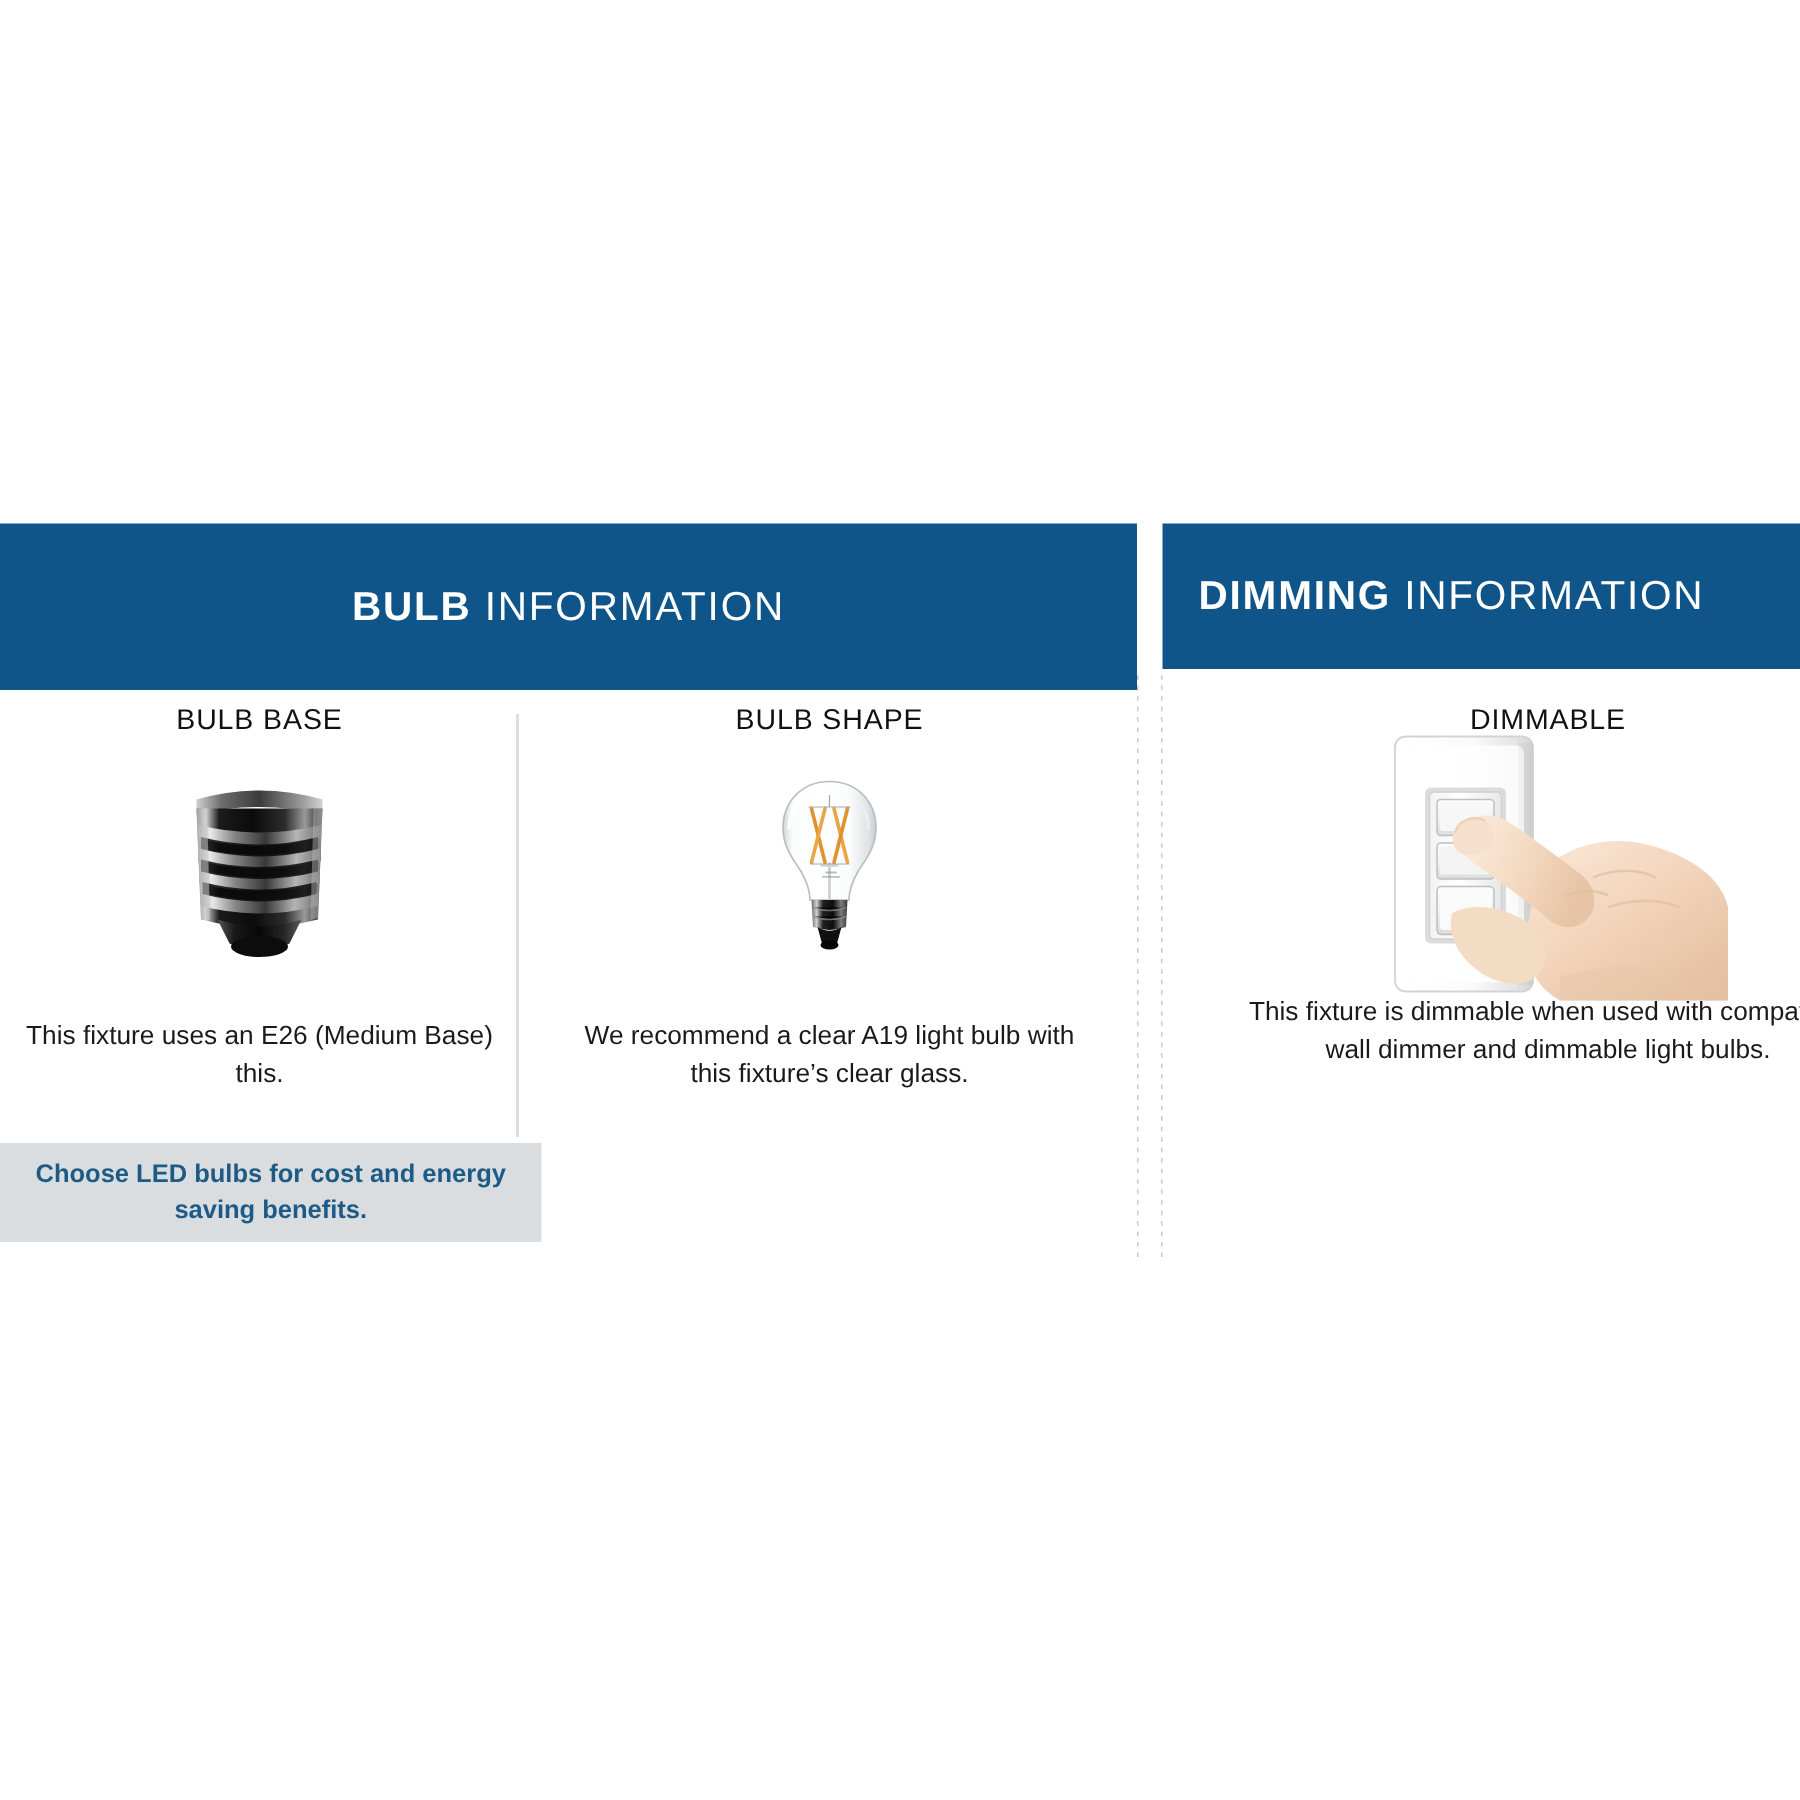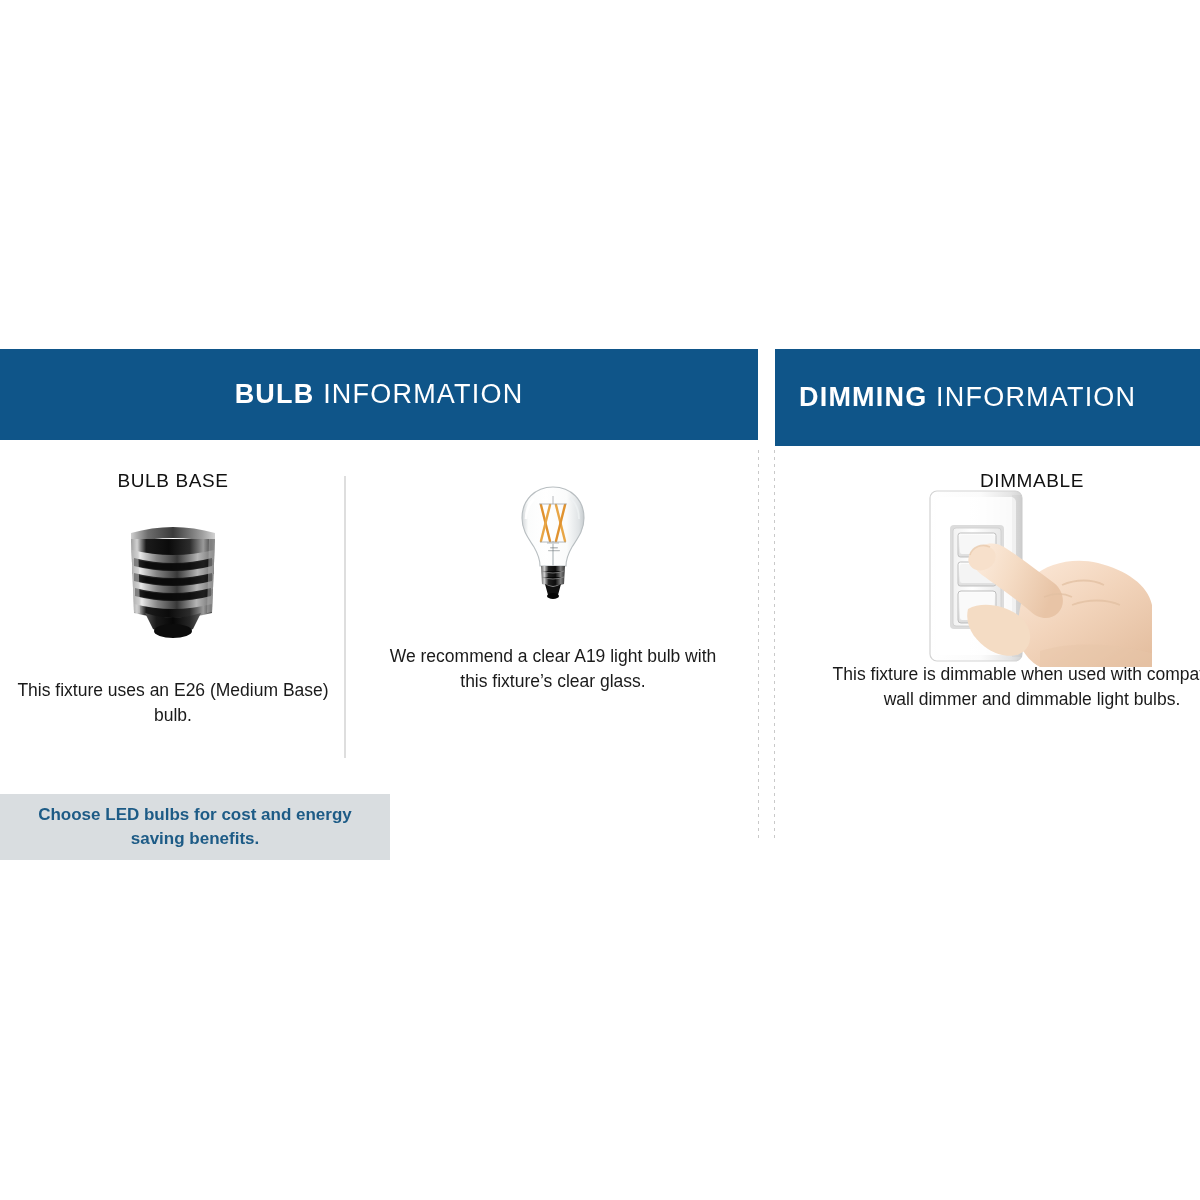--- a/index.html
+++ b/index.html
@@ -29,21 +29,21 @@
     background: #0f5589;
     color: #ffffff;
     display: flex;
     align-items: center;
     justify-content: center;
     letter-spacing: 1.2px;
     white-space: nowrap;
   }
   #banner-bulb {
     left: 0; top: 349px;
-    width: 758px; height: 91px;
+    width: 758px; height: 111px;
   }
   #banner-dimming {
     left: 775px; top: 349px;
     width: 440px; height: 97px;
     justify-content: flex-start;
     padding-left: 24px;
     box-sizing: border-box;
   }
   .banner-title {
     font-size: 27px;
@@ -114,27 +114,26 @@
     line-height: 1.45;
     color: #1a1a1a;
     margin-top: 24px;
   }
   #col-dimmable .col-body { margin-top: 8px; }
 
   
   #tip-box {
     position: absolute;
     left: 0; top: 762px;
-    width: 390px; height: 66px;
+    width: 361px; height: 66px;
     background: #d9dde0;
     display: flex;
     align-items: center;
     justify-content: center;
     text-align: center;
-    margin-top: 32px;
   }
   #tip-text {
     font-size: 17px;
     line-height: 1.4;
     font-weight: 700;
     color: #1d5b86;
     padding: 0 14px;
   }
 
   
@@ -224,28 +223,29 @@
         <path d="M10 22 L17 22 L19 96 L13 95 Z" fill="#cacaca" opacity="0.55"></path>
 
         <path d="M88 22 L94 22 L91 95 L86 96 Z" fill="#bdbdbd" opacity="0.45"></path>
 
         <path d="M24 96 Q52 105 80 96 L72 112 Q52 122 32 112 Z" fill="url(#tipG)"></path>
         <ellipse cx="52" cy="114" rx="19" ry="7" fill="#0c0c0c"></ellipse>
       </svg>
     </div>
 
 
-    <div class="col-body">This fixture uses an E26 (Medium Base) bulb.</div>
+    <div class="col-body">This fixture uses an E26 (Medium Base) this.</div>
   </div>
 
   <div id="tip-box">
     <div id="tip-text">Choose LED bulbs for cost and energy saving benefits.</div>
   </div>
 
   <div id="col-bulb-shape" class="col">
+    <div class="col-heading">BULB SHAPE</div>
 
     <div class="art-slot">
       <svg class="art-a19" viewBox="0 0 78 128">
         <defs>
           <linearGradient id="glassG" x1="0" y1="0" x2="1" y2="0">
             <stop offset="0" stop-color="#d2d6d8"></stop>
             <stop offset="0.10" stop-color="#fbfcfc"></stop>
             <stop offset="0.38" stop-color="#ffffff"></stop>
             <stop offset="0.72" stop-color="#fafbfb"></stop>
             <stop offset="0.92" stop-color="#dfe3e5"></stop>

